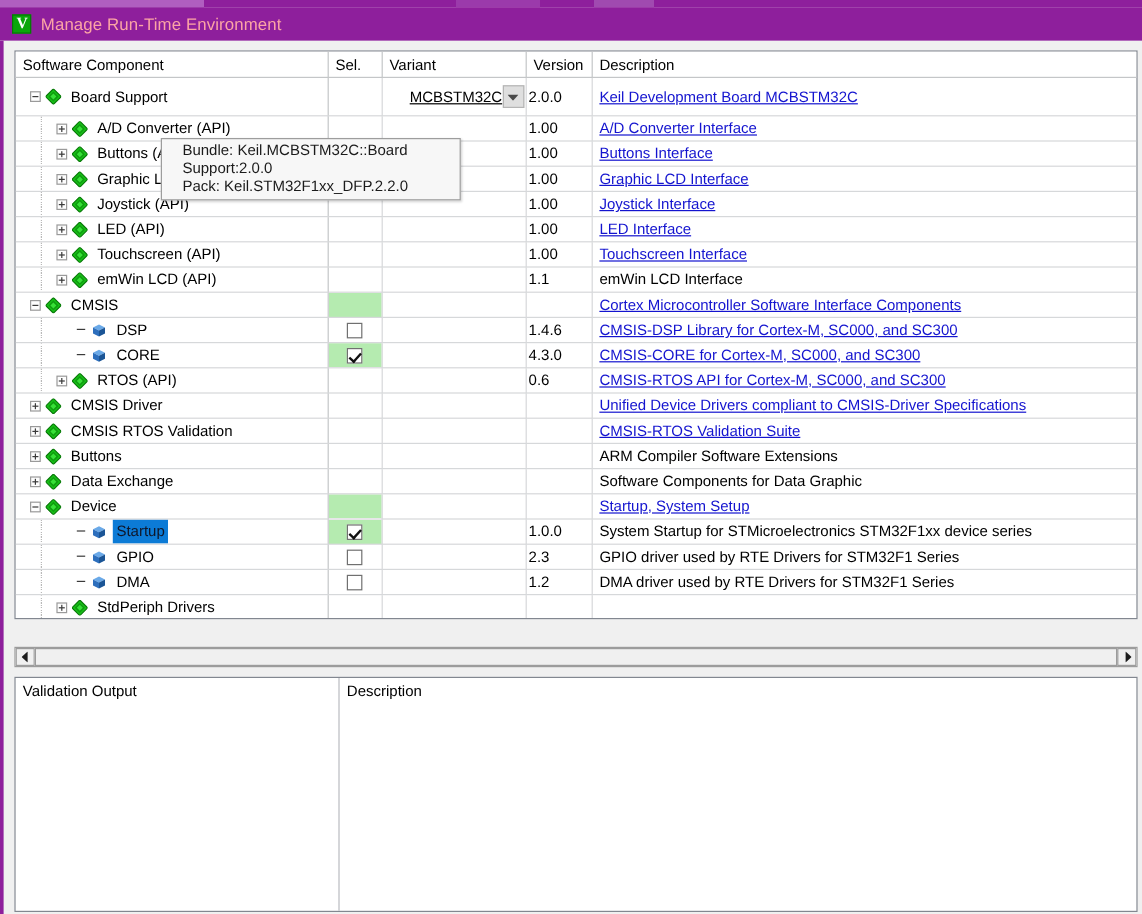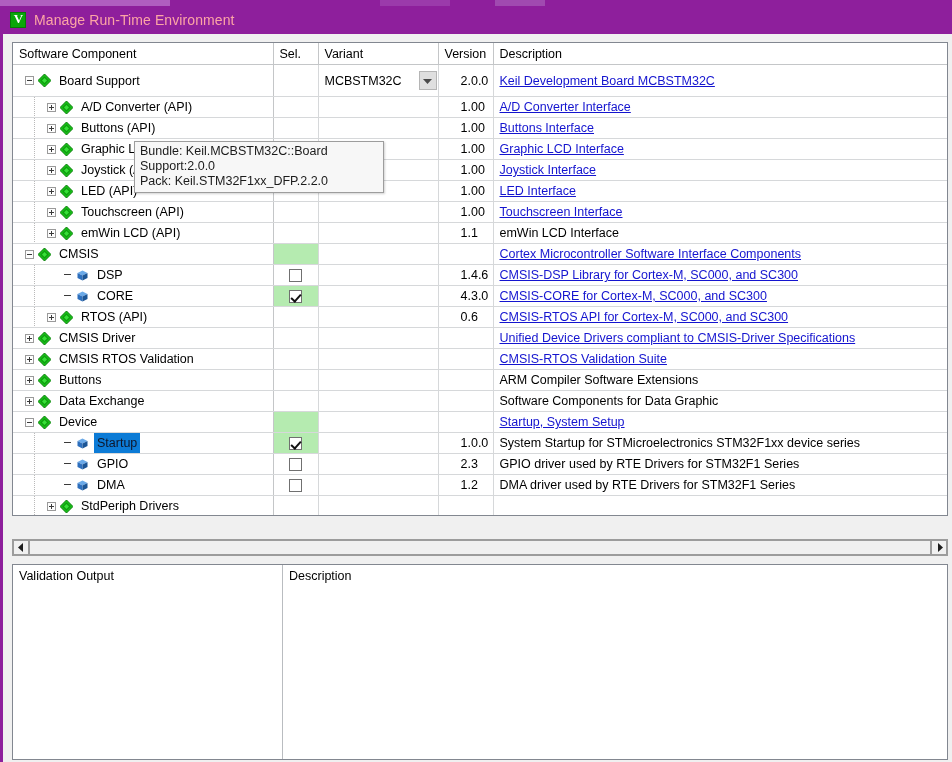--- a/index.html
+++ b/index.html
@@ -77,21 +77,21 @@
     height:20px;padding:0;
     border-right:1px solid #d6d8da;
     border-bottom:1px solid #d6d8da;
     vertical-align:middle;
     font-size:12.5px;
     white-space:nowrap;
     overflow:hidden;
   }
   table.grid td.name-cell{border-right:1px solid #c4c6c8;}
   table.grid td.desc-cell{border-right:none;padding-left:6px;}
-  table.grid td.ver-cell{padding-left:22px;}
+  table.grid td.ver-cell{padding-left:2px;}
   table.grid td.var-cell{padding-left:6px;position:relative;}
   td.sel-cell{text-align:center;}
   td.green{background:#b5ebb0;}
 
   
   .tnode{display:flex;align-items:center;height:20px;position:relative;}
   .ind{display:inline-block;height:20px;flex:0 0 auto;}
   .expander{
     width:9px;height:9px;border:1px solid #9a9a9a;background:#fdfdfd;
     position:relative;flex:0 0 auto;margin-right:4px;box-sizing:border-box;
@@ -116,35 +116,35 @@
   .cb{
     width:13px;height:13px;border:1px solid #707070;background:#ffffff;
     display:inline-block;position:relative;box-sizing:border-box;vertical-align:middle;
   }
   .cb.checked::after{
     content:"";position:absolute;left:3px;top:1px;width:4px;height:8px;
     border:solid #111111;border-width:0 2px 2px 0;transform:rotate(42deg);
   }
 
   
-  .variant-wrap{display:flex;align-items:center;justify-content:space-between;height:31px;}
+  .variant-wrap{display:flex;align-items:center;justify-content:flex-end;height:31px;text-decoration:underline;}
   .dd-btn{
     width:18px;height:19px;background:#dfdfdf;border:1px solid #b5b5b5;
     box-sizing:border-box;display:flex;align-items:center;justify-content:center;
     margin-right:1px;
   }
   .dd-btn svg{display:block;}
 
   a.lnk{color:#1414cf;text-decoration:underline;cursor:pointer;}
 
   
   .tooltip{
-    position:absolute;left:121px;top:98px;width:250px;
+    position:absolute;left:121px;top:72px;width:250px;
     background:#f7f7f7;border:1px solid #9d9d9d;
-    padding:2px 5px 3px 5px;line-height:15px;font-size:12.5px;color:#1b1b1b;
+    padding:2px 5px 3px 17px;line-height:15px;font-size:12.5px;color:#1b1b1b;
     box-sizing:border-box;
     box-shadow:1px 1px 2px rgba(0,0,0,.18);
     z-index:40;
   }
 
   
   .hscroll{
     position:absolute;left:9px;top:505px;width:936px;height:17px;
     background:#f0f0f0;border:1px solid #9c9c9c;box-sizing:border-box;
     display:flex;align-items:center;

